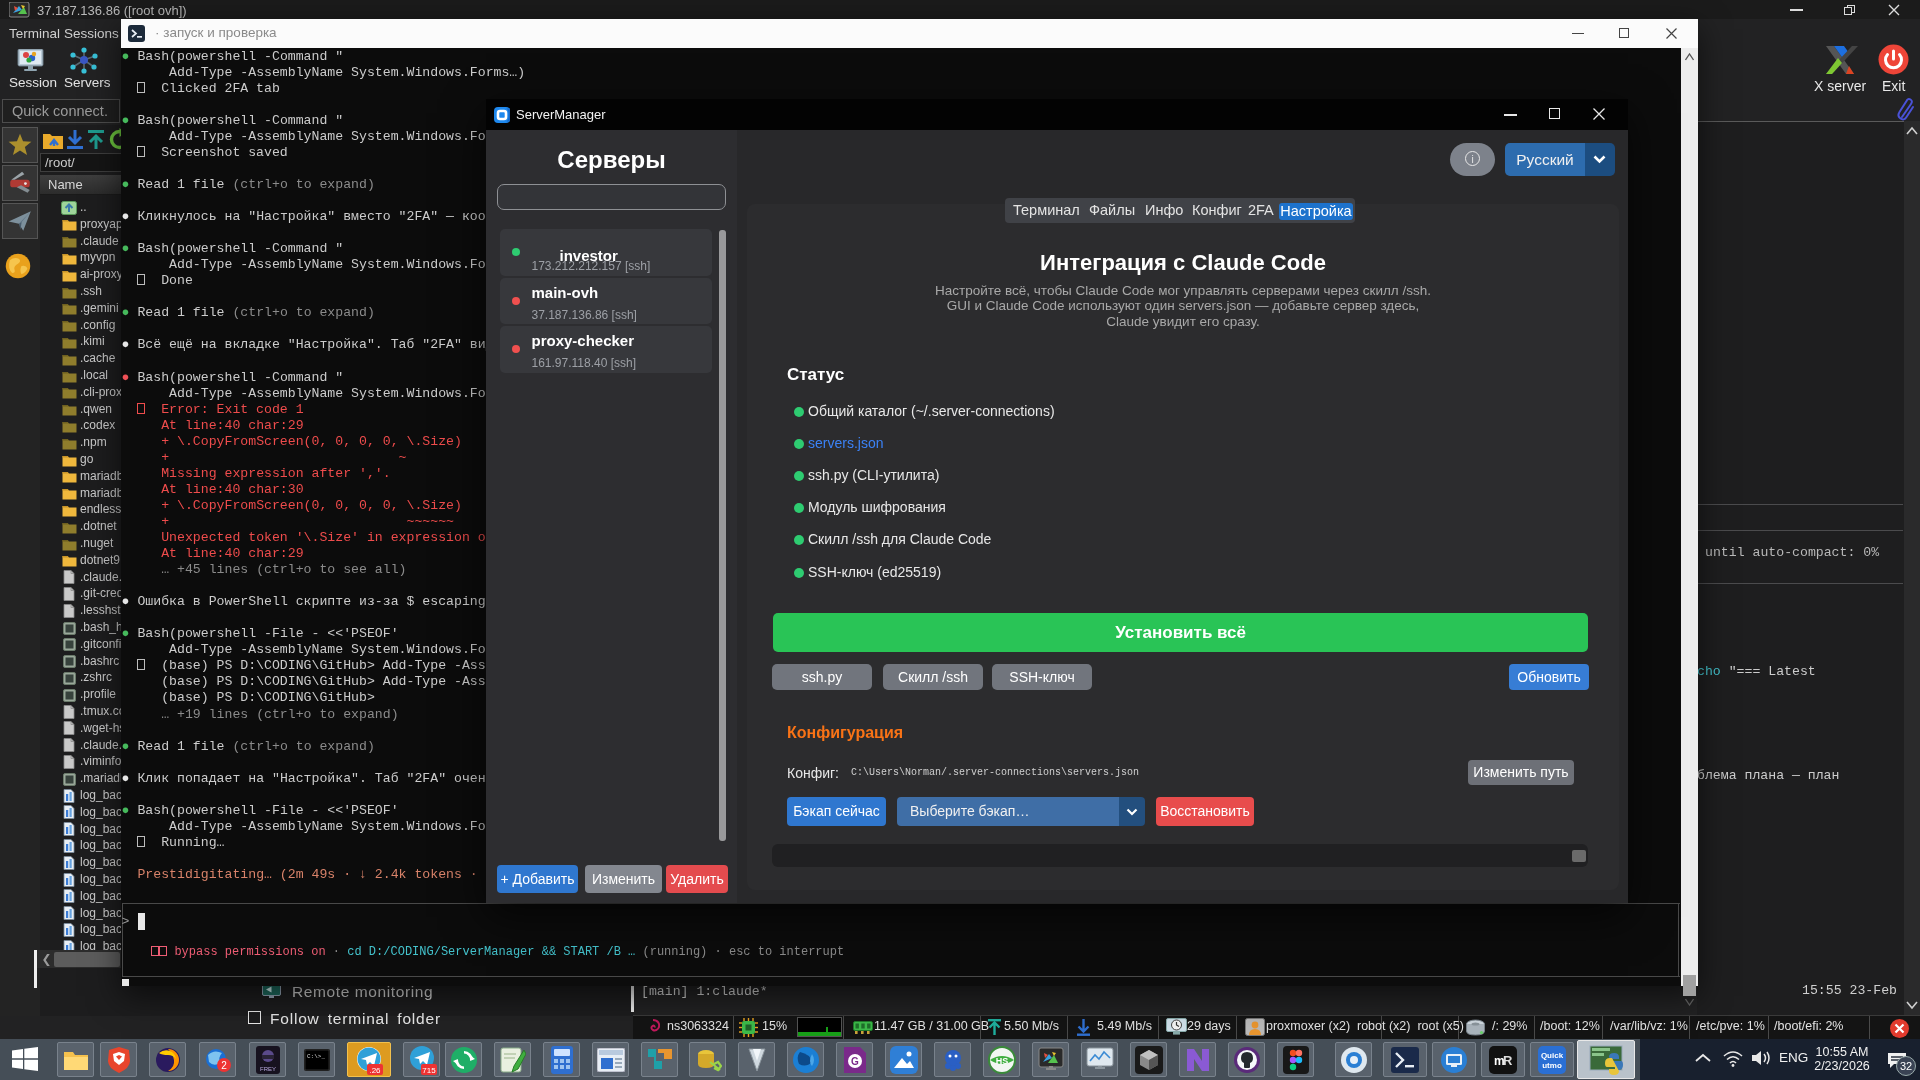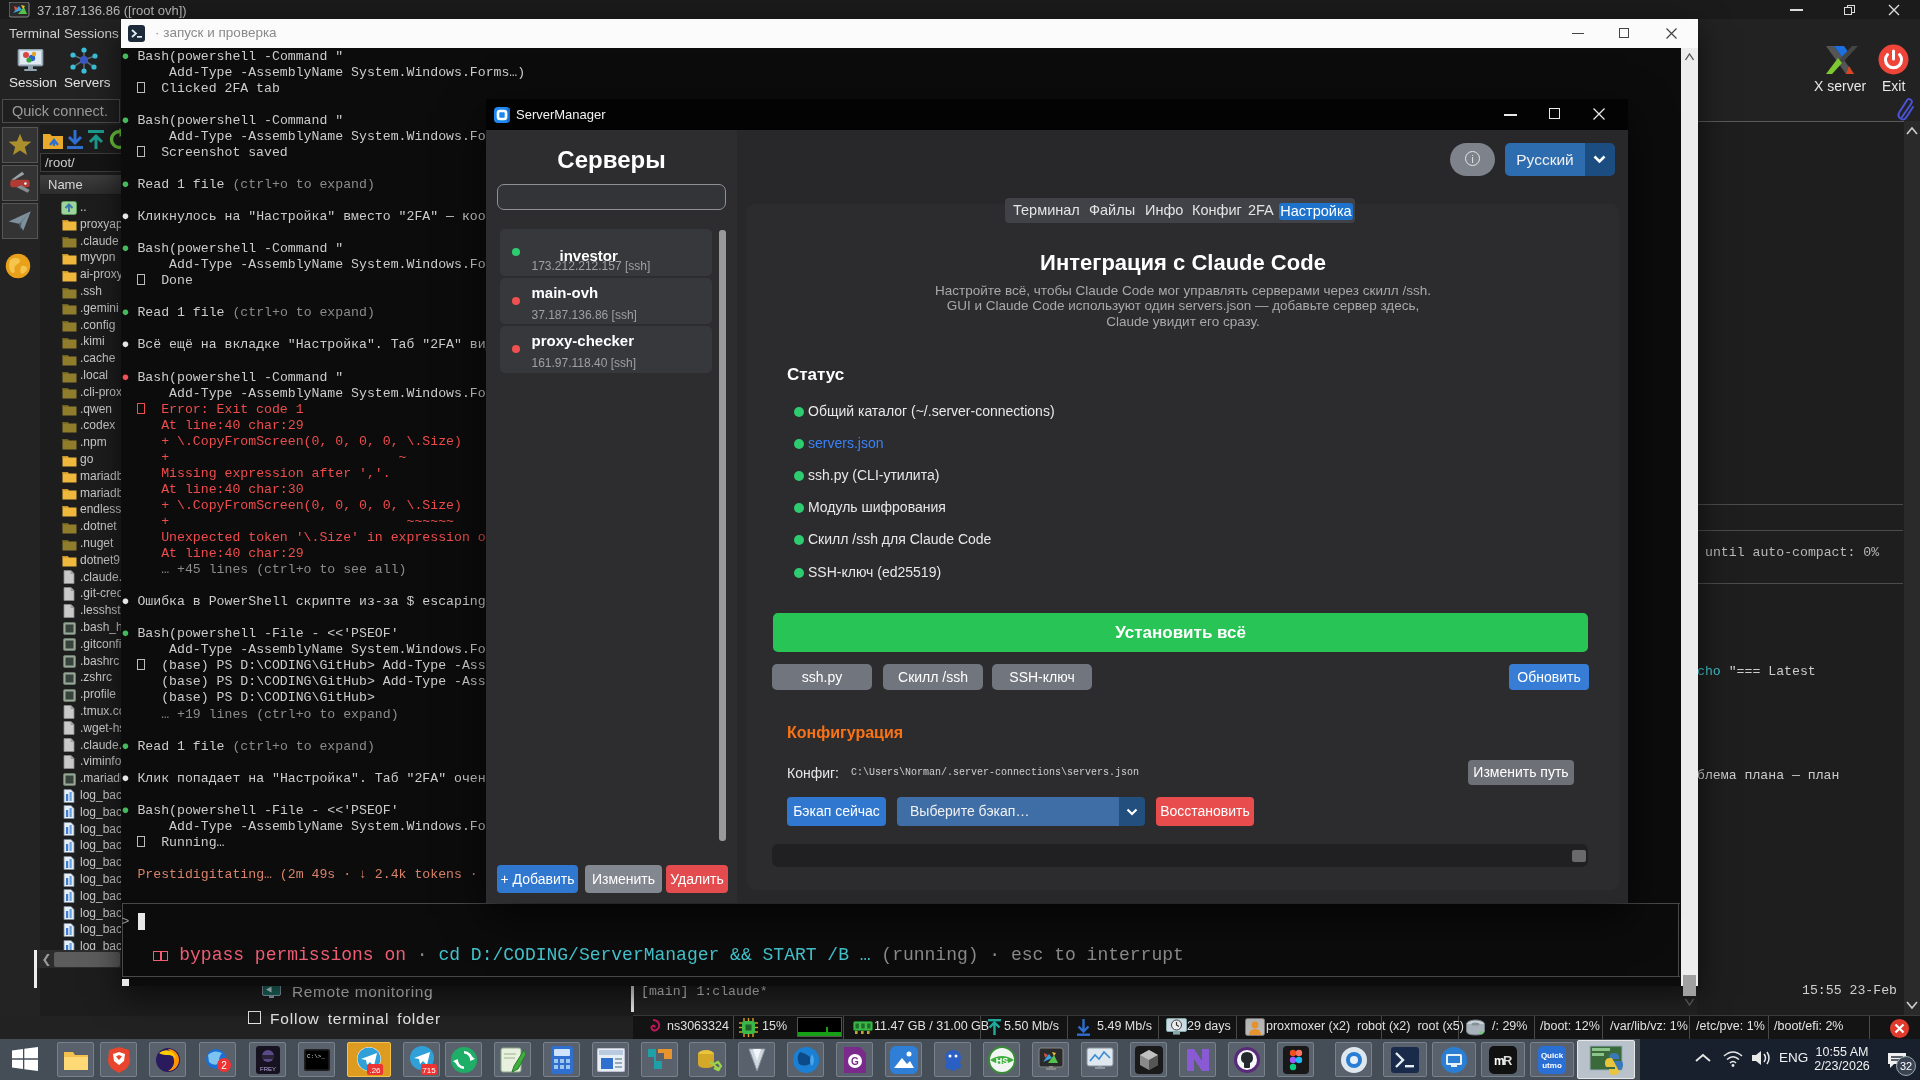--- a/index.html
+++ b/index.html
@@ -584,21 +584,21 @@
   <span class="nd"></span>  Running…
 
 <span class="s">  Prestidigitating… (2m 49s · ↓ 2.4k tokens · esc to interrupt)</span></pre>
 
 <div class="hl" style="left:1px;top:855px;width:1558px;background:#494949;"></div>
 <div class="hl" style="left:1px;top:928px;width:1558px;background:#494949;"></div>
 <div class="vl" style="left:1px;top:855px;height:73px;background:#494949;"></div>
 <div class="vl" style="left:1557px;top:855px;height:73px;background:#494949;"></div>
 <div class="ab mono" style="left:0.6px;top:866px;font-size:13.2px;color:#9a9a9a;">&gt;</div>
 <div class="ab" style="left:17px;top:864.5px;width:7.4px;height:17.5px;background:#e8e8e8;"></div>
-<div class="ab mono" style="left:10px;top:897px;font-size:18px;white-space:pre;"><span style="color:#ee5d74;">  <span class="nds"></span><span class="nds"></span> bypass permissions on</span><span class="d"> · </span><span class="c">cd D:/CODING/ServerManager &amp;&amp; START /B …</span><span class="d"> (running) · esc to interrupt</span></div>
+<div class="ab mono" style="left:16px;top:897px;font-size:12px;white-space:pre;"><span style="color:#ee5d74;">  <span class="nds"></span><span class="nds"></span> bypass permissions on</span><span class="d"> · </span><span class="c">cd D:/CODING/ServerManager &amp;&amp; START /B …</span><span class="d"> (running) · esc to interrupt</span></div>
 <div class="ab" style="left:1px;top:930.5px;width:7.4px;height:7px;background:#e8e8e8;"></div>
  </div>
  <div id="tscroll">
   <svg class="ab" style="left:4px;top:5px" width="9" height="8">
         <path d="M0.5 7 L4.5 1 L8.5 7" stroke="#555" stroke-width="1.3" fill="none"></path>
       </svg>
   <div class="ab" style="left:2px;top:927px;width:13px;height:21px;background:#a0a0a0;"></div>
   <svg class="ab" style="left:4px;top:950px" width="9" height="8">
         <path d="M0.5 1 L4.5 7 L8.5 1" stroke="#555" stroke-width="1.3" fill="none"></path>
       </svg>

